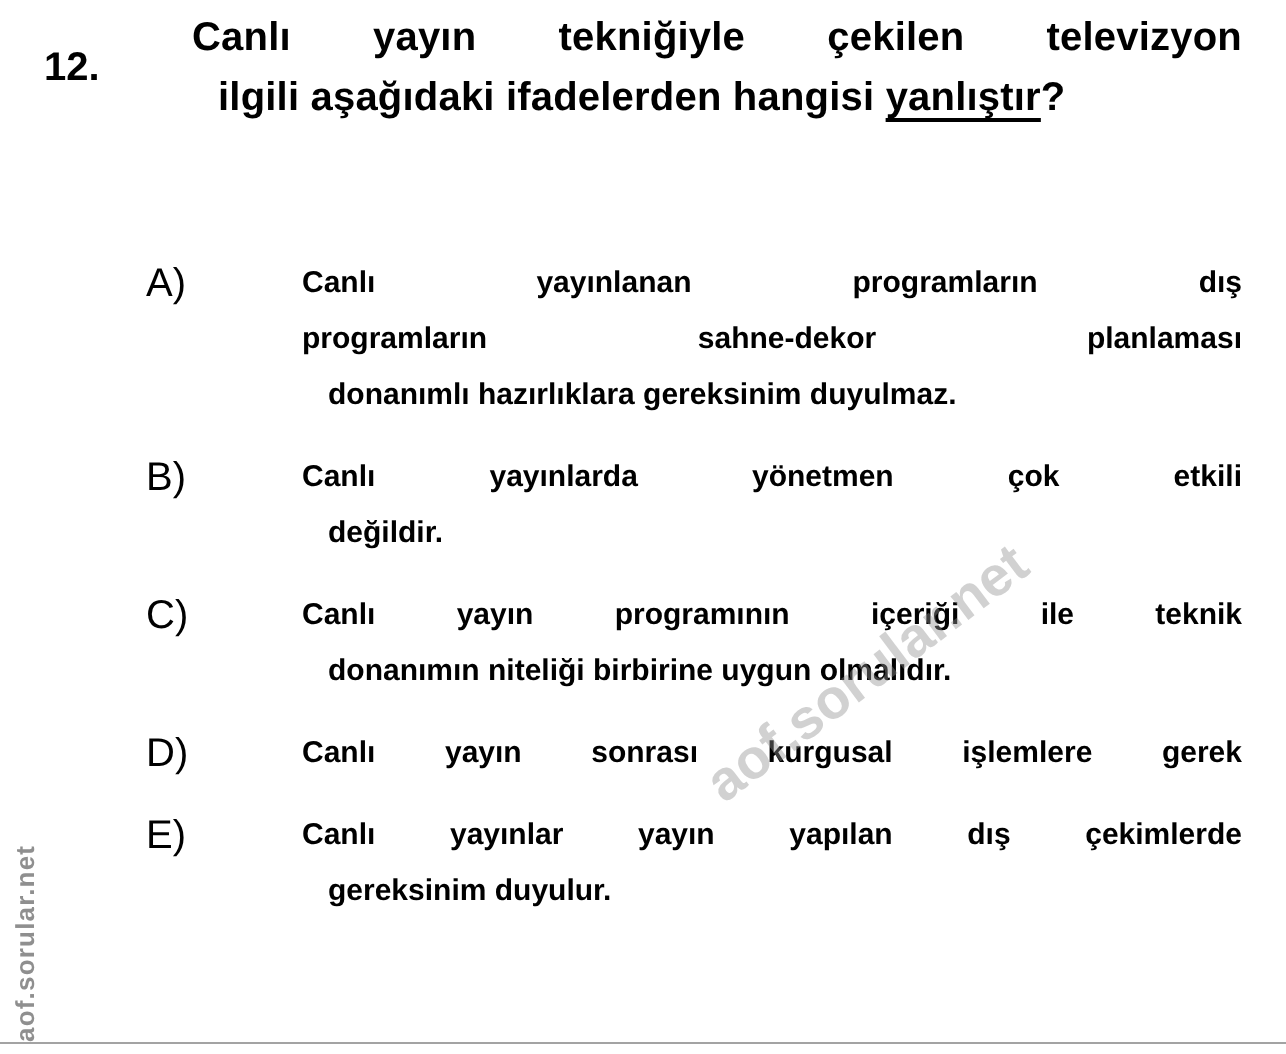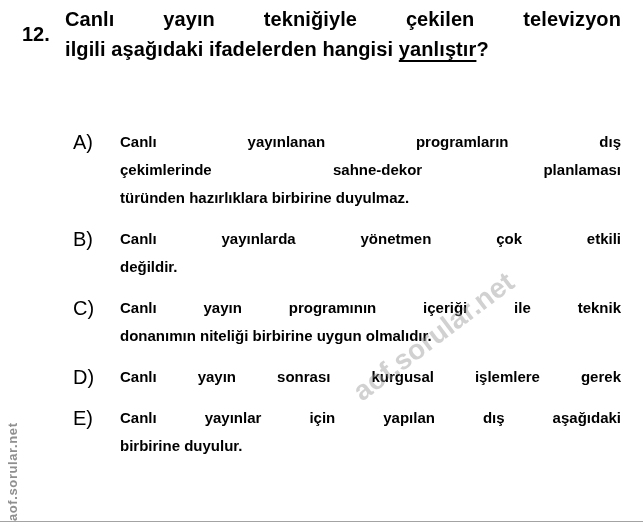--- a/index.html
+++ b/index.html
@@ -65,23 +65,25 @@
     font-size: 15px;
     line-height: 28px;
     font-weight: bold;
   }
 
   
   .jline {
     text-align: justify;
     text-align-last: justify;
     text-justify: inter-word;
+    margin-left: 31px;
   }
   .lline {
     text-align: left;
+    margin-left: 44px;
   }
 
   .u {
     text-decoration: underline;
     text-decoration-thickness: 2px;
     text-underline-offset: 4px;
   }
 
   
   .wm-vertical {
@@ -130,22 +132,22 @@
     <div class="lline"><span>ilgili aşağıdaki ifadelerden hangisi </span><span class="u">yanlıştır</span><span>?</span></div>
   </div>
 </div>
 
 <div class="options">
 
   <div class="option-row">
     <div class="opt-letter">A)</div>
     <div class="opt-text">
       <div class="jline">Canlı yayınlanan programların dış</div>
-      <div class="jline">çekimlerinde sahne-dekor planlaması</div>
-      <div class="lline">türünden hazırlıklara birbirine duyulmaz.</div>
+      <div class="jline">programların sahne-dekor planlaması</div>
+      <div class="lline">donanımlı hazırlıklara gereksinim duyulmaz.</div>
     </div>
   </div>
 
   <div class="option-row">
     <div class="opt-letter">B)</div>
     <div class="opt-text">
       <div class="jline">Canlı yayınlarda yönetmen çok etkili</div>
       <div class="lline">değildir.</div>
     </div>
   </div>
@@ -161,22 +163,22 @@
   <div class="option-row">
     <div class="opt-letter">D)</div>
     <div class="opt-text">
       <div class="jline">Canlı yayın sonrası kurgusal işlemlere gerek</div>
     </div>
   </div>
 
   <div class="option-row">
     <div class="opt-letter">E)</div>
     <div class="opt-text">
-      <div class="jline">Canlı yayınlar için yapılan dış aşağıdaki</div>
-      <div class="lline">birbirine duyulur.</div>
+      <div class="jline">Canlı yayınlar yayın yapılan dış çekimlerde</div>
+      <div class="lline">gereksinim duyulur.</div>
     </div>
   </div>
 
 </div>
 
 <div class="wm-vertical">aof.sorular.net</div>
 <div class="wm-diagonal">aof.sorular.net</div>
 
 <div class="bottom-rule"></div>
 

